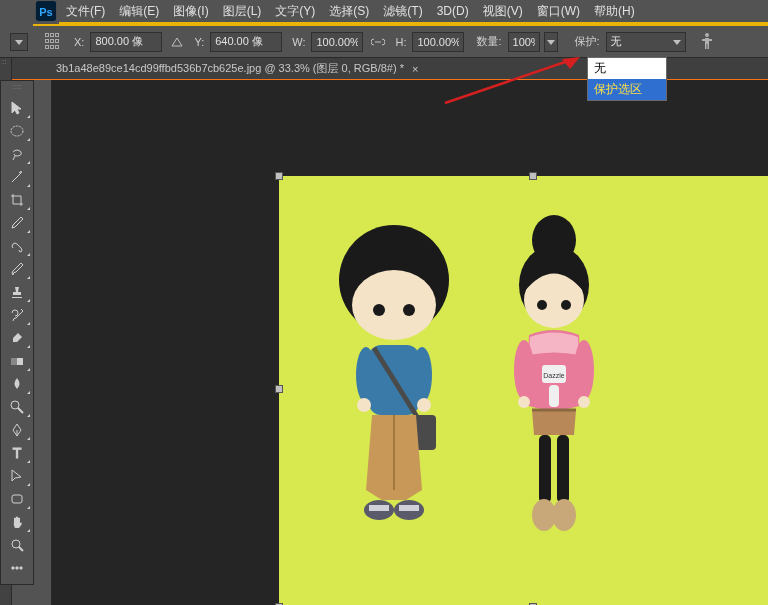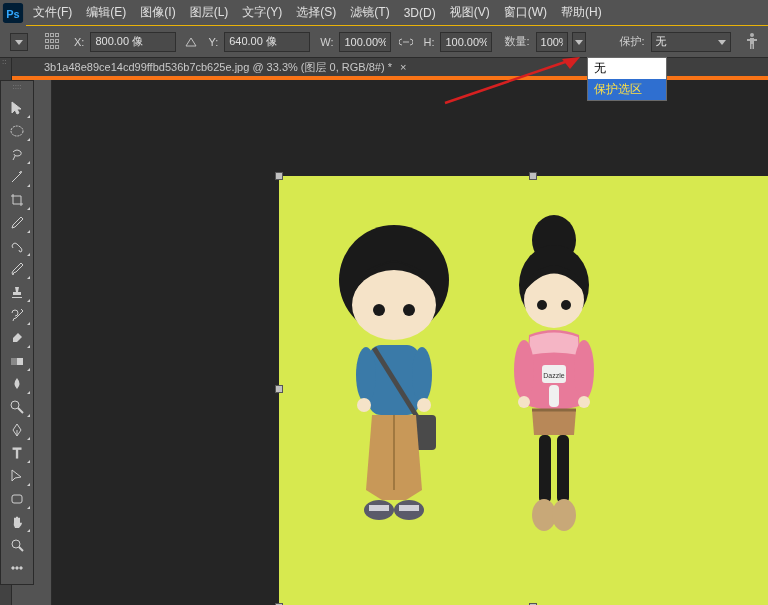--- a/index.html
+++ b/index.html
@@ -1,39 +1,39 @@
 <!DOCTYPE html>
 <html><head>
 <meta charset="utf-8">
 <style>
 * { margin: 0; padding: 0; box-sizing: border-box; font-family: "Microsoft YaHei", Arial, sans-serif; }
 body { background: #535353; width: 768px; height: 605px; overflow: hidden; position: relative; }
 
-.menubar { height: 26px; background: #535353; display: flex; align-items: center; border-bottom: 1px solid #eab308; }
+.menubar { height: 26px; background: #535353; display: flex; align-items: center; border-bottom: 4px solid #eab308; margin-left: 33px; }
 .ps-logo { width: 26px; height: 26px; display: flex; align-items: center; justify-content: center; background: #535353; }
 .ps-logo svg { width: 22px; height: 22px; }
 .menu-item { color: #e0e0e0; font-size: 12px; padding: 3px 7px; cursor: default; }
 
 .options-bar { height: 32px; background: #535353; display: flex; align-items: center; padding-left: 10px; border-bottom: 1px solid #2a2a2a; color: #d0d0d0; font-size: 11px; gap: 4px; }
 .dropdown-arrow { width: 18px; height: 18px; background: #4a4a4a; border: 1px solid #2f2f2f; display: flex; align-items: center; justify-content: center; margin-right: 6px; }
 .grid-icon { width: 18px; height: 18px; display: flex; flex-wrap: wrap; margin: 0 6px; }
 .grid-icon span { width: 4px; height: 4px; border: 1px solid #aaa; margin: 0.5px; }
 .opt-label { margin: 0 2px; }
-.opt-input { background: #4a4a4a; border: 1px solid #2f2f2f; color: #e0e0e0; font-size: 11px; padding: 2px 4px; width: 86px; height: 20px; text-align: left; }
+.opt-input { background: #4a4a4a; border: 1px solid #2f2f2f; color: #e0e0e0; font-size: 11px; padding: 2px 4px; width: 72px; height: 20px; text-align: left; }
 .opt-input-sm { width: 52px; text-align: center; }
 .link-icon { width: 18px; height: 18px; display: flex; align-items: center; justify-content: center; margin: 0 2px; }
 .sm-drop { width: 14px; height: 20px; background: #4a4a4a; border: 1px solid #2f2f2f; display: flex; align-items: center; justify-content: center; margin-right: 6px; }
 .protect-select { background: #4a4a4a; border: 1px solid #2f2f2f; color: #e0e0e0; font-size: 11px; height: 20px; width: 80px; padding: 1px 4px; position: relative; display: flex; align-items: center; justify-content: space-between; }
 .figure-icon { margin-left: 10px; color: #b0b0b0; }
 
 .protect-dropdown { position: absolute; top: 57px; left: 587px; width: 80px; background: #fff; border: 1px solid #6a6a6a; z-index: 100; font-size: 12px; }
 .protect-dropdown div { padding: 2px 6px; }
 .protect-dropdown .selected { background: #2f6fd0; color: #fde047; }
 
-.doc-tab-bar { height: 22px; background: #3f3f3f; display: flex; align-items: center; padding-left: 44px; border-bottom: 4px solid #f97316; }
+.doc-tab-bar { height: 22px; background: #3f3f3f; display: flex; align-items: center; padding-left: 56px; border-bottom: 1px solid #f97316; }
 .doc-tab-bar span { color: #c8c8c8; font-size: 11px; }
 .close-x { color: #c0c0c0; font-size: 11px; margin-left: 8px; cursor: default; }
 
 .tools-left-strip { position: absolute; left: 0; top: 58px; width: 12px; height: 547px; background: #424242; border-right: 1px solid #2a2a2a; }
 .tools-dots { position: absolute; left: 2px; top: 2px; color: #888; font-size: 8px; letter-spacing: 0; line-height: 4px; }
 
 .tools-panel { position: absolute; left: 0; top: 80px; width: 34px; background: #535353; border: 1px solid #2a2a2a; padding: 4px 0; }
 .tools-drag { height: 10px; text-align: center; color: #888; font-size: 8px; line-height: 4px; margin-bottom: 2px; }
 .tool-btn { width: 28px; height: 22px; display: flex; align-items: center; justify-content: center; margin: 1px auto; cursor: default; position: relative; border-radius: 2px; }
 .tool-btn svg { stroke: #d0d0d0; fill: none; }
@@ -116,21 +116,21 @@
     </div>
   <span class="opt-label">H:</span>
   <input class="opt-input opt-input-sm" value="100.00%" style="">
   <span class="opt-label" style="margin-left:8px">数量:</span>
   <input class="opt-input" style="width: 32px;" value="100%">
   <div class="sm-drop">
       <svg width="8" height="8">
         <path d="M0 2 L8 2 L4 7 Z" fill="#c0c0c0"></path>
       </svg>
     </div>
-  <span class="opt-label" style="margin-left:24px">保护:</span>
+  <span class="opt-label" style="margin-left:7px">保护:</span>
   <div class="protect-select">
     <span>无</span>
     <svg width="8" height="8">
         <path d="M0 2 L8 2 L4 7 Z" fill="#c0c0c0"></path>
       </svg>
   </div>
   <div class="figure-icon">
     <svg width="14" height="18" viewBox="0 0 14 18">
         <circle cx="7" cy="3" r="2" fill="#b0b0b0"></circle>
         <rect x="5" y="6" width="4" height="6" fill="#b0b0b0"></rect>

